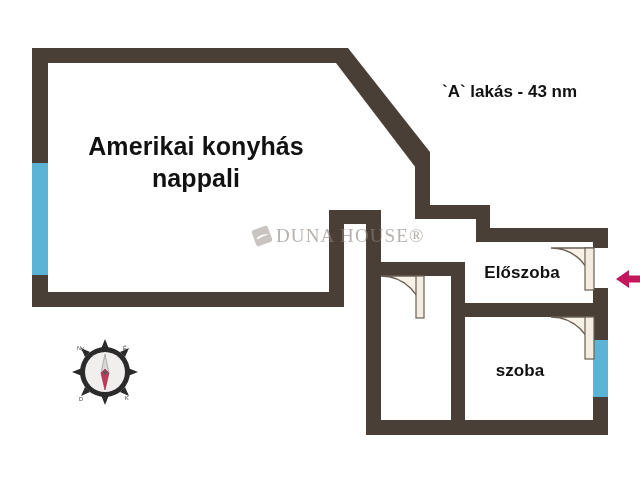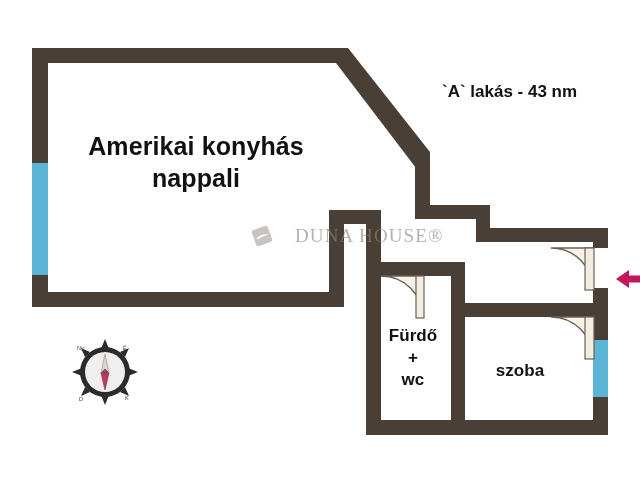--- a/index.html
+++ b/index.html
@@ -71,21 +71,21 @@
     color: #111111;
     font-family: "Liberation Sans", sans-serif;
     white-space: nowrap;
   }
   #watermark {
     position: absolute;
     left: 232px;
     top: 224px;
     display: flex;
     align-items: center;
-    gap: 21px;
+    gap: 2px;
     opacity: 0.62;
     pointer-events: none;
   }
   #watermark-text {
     font-family: "Liberation Serif", serif;
     font-size: 19px;
     color: #8c8279;
     letter-spacing: 1.1px;
     font-variant: small-caps;
     white-space: nowrap;
@@ -176,24 +176,22 @@
         <rect x="567" y="317" width="9" height="42" fill="#f2ece1" stroke="#6b5f54" stroke-width="1.2"></rect>
       </g>
     </g>
   </svg>
 
   <div id="plan-title">`A` lakás - 43 nm</div>
 
   <div class="room-label" id="label-living">Amerikai konyhás
 nappali</div>
 
-
-  <div class="room-label" id="label-furdo">Fürdő
-+
-wc</div>
+  <div class="room-label" id="label-eloszoba">Előszoba</div>
+
 
   <div class="room-label" id="label-szoba">szoba</div>
 
   <div id="watermark">
     <svg width="24" height="24" viewBox="0 0 24 24">
       <rect x="3.5" y="3.5" width="17" height="17" rx="2.5" transform="rotate(-20 12 12)" fill="#9a9189" opacity="0.85"></rect>
       <path d="M 6.5 14 C 10 10.5, 15 9.5, 18.5 10.5 C 15 11.8, 11 13.2, 7.5 15.4 Z" fill="#ffffff" opacity="0.95"></path>
     </svg>
     <span id="watermark-text">DUNA HOUSE®</span>
   </div>

